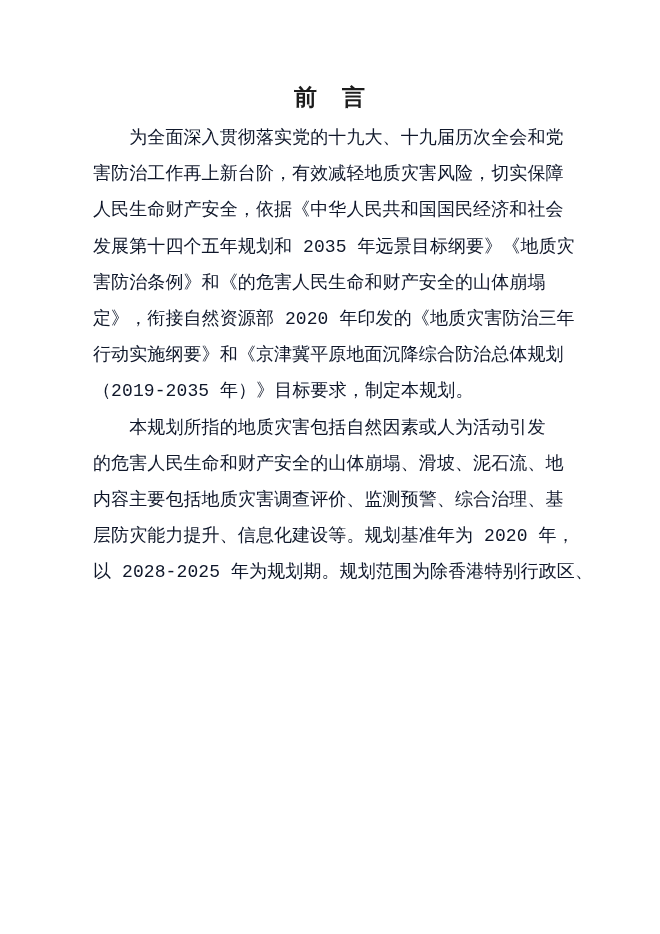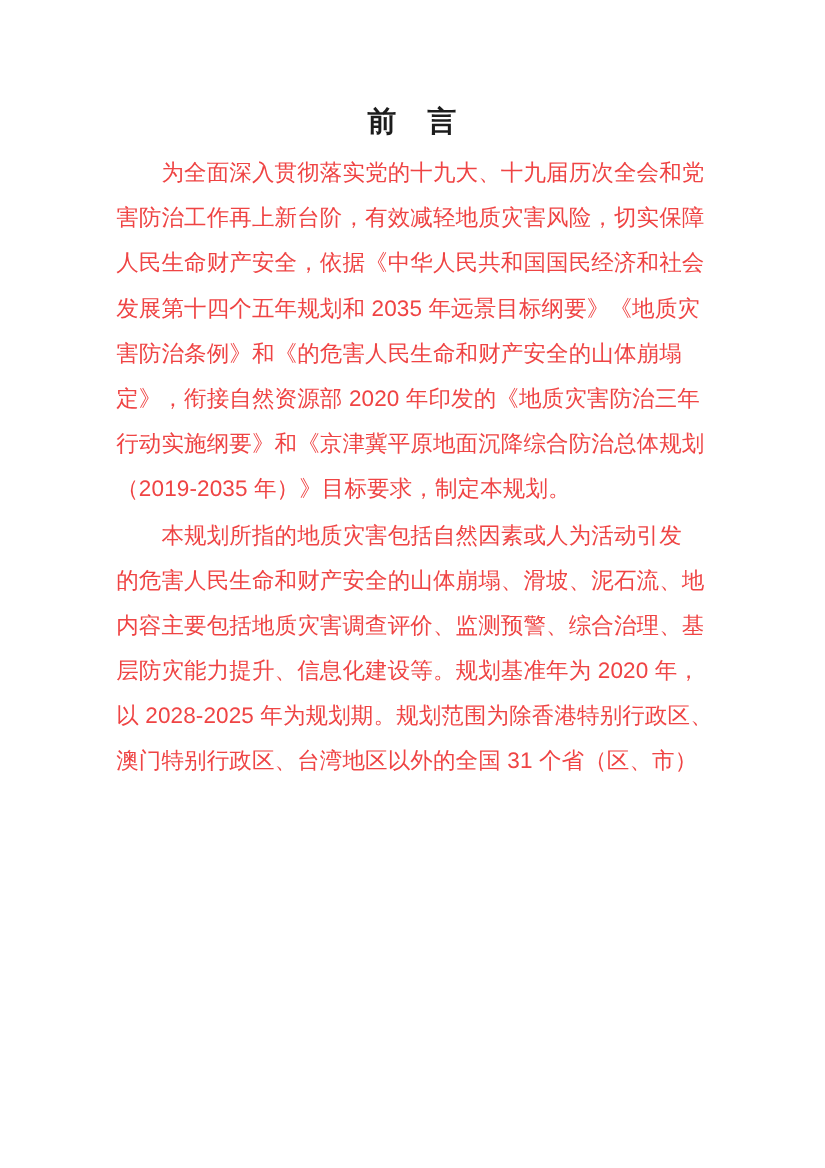--- a/index.html
+++ b/index.html
@@ -5,41 +5,41 @@
   html, body {
     margin: 0;
     padding: 0;
     background: #ffffff;
   }
   .page {
     position: relative;
     width: 660px;
     height: 800px;
     background: #ffffff;
-    font-family: Liberation Sans, sans-serif;
+    font-family: Liberation Mono, monospace;
     overflow: hidden;
   }
   .doc-title {
     position: absolute;
     top: 82px;
     left: 0;
     width: 100%;
     text-align: center;
     font-size: 23px;
     font-weight: bold;
     color: #1c1c1c;
     letter-spacing: 1px;
   }
   .content {
     position: absolute;
     top: 120px;
     left: 93px;
     width: 476px;
     font-size: 18px;
-    color: #ef4444;
+    color: #0f172a;
   }
   .text-line {
     height: 36.2px;
     line-height: 36.2px;
     white-space: nowrap;
     letter-spacing: 0.1px;
   }
   .page-number {
     position: absolute;
     top: 849px;
@@ -63,17 +63,16 @@
       <div class="text-line">发展第十四个五年规划和 2035 年远景目标纲要》《地质灾</div>
       <div class="text-line">害防治条例》和《的危害人民生命和财产安全的山体崩塌</div>
       <div class="text-line">定》，衔接自然资源部 2020 年印发的《地质灾害防治三年</div>
       <div class="text-line">行动实施纲要》和《京津冀平原地面沉降综合防治总体规划</div>
       <div class="text-line">（2019-2035 年）》目标要求，制定本规划。</div>
       <div class="text-line">　　本规划所指的地质灾害包括自然因素或人为活动引发</div>
       <div class="text-line">的危害人民生命和财产安全的山体崩塌、滑坡、泥石流、地</div>
       <div class="text-line">内容主要包括地质灾害调查评价、监测预警、综合治理、基</div>
       <div class="text-line">层防灾能力提升、信息化建设等。规划基准年为 2020 年，</div>
       <div class="text-line">以 2028-2025 年为规划期。规划范围为除香港特别行政区、</div>
-      <div class="text-line">澳门特别行政区、台湾地区以外的全国 31 个省（区、市）</div>
     </div>
 
   <div class="page-number">i</div>
 </div>
 
 </body></html>

